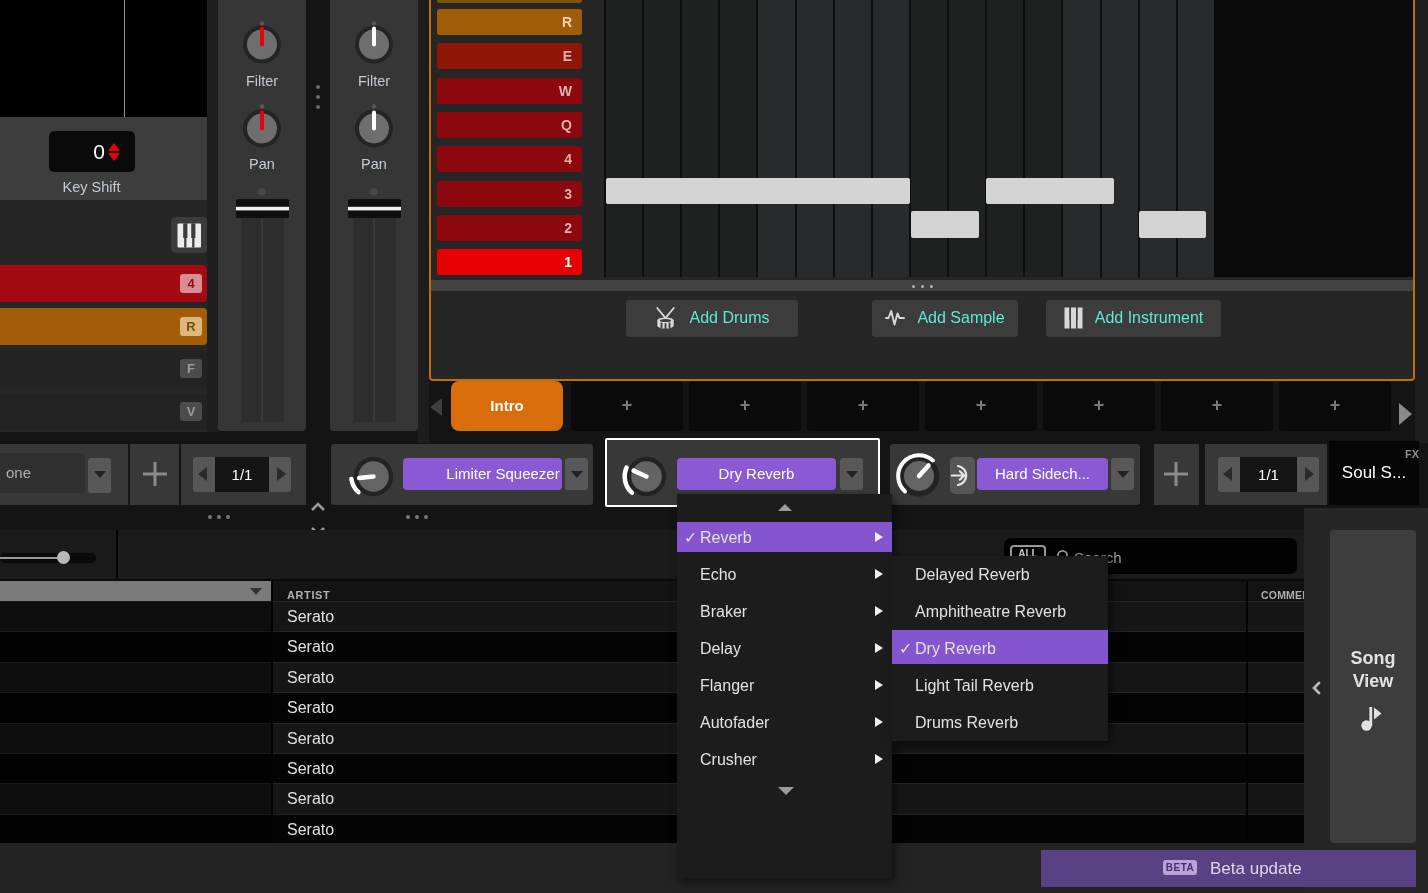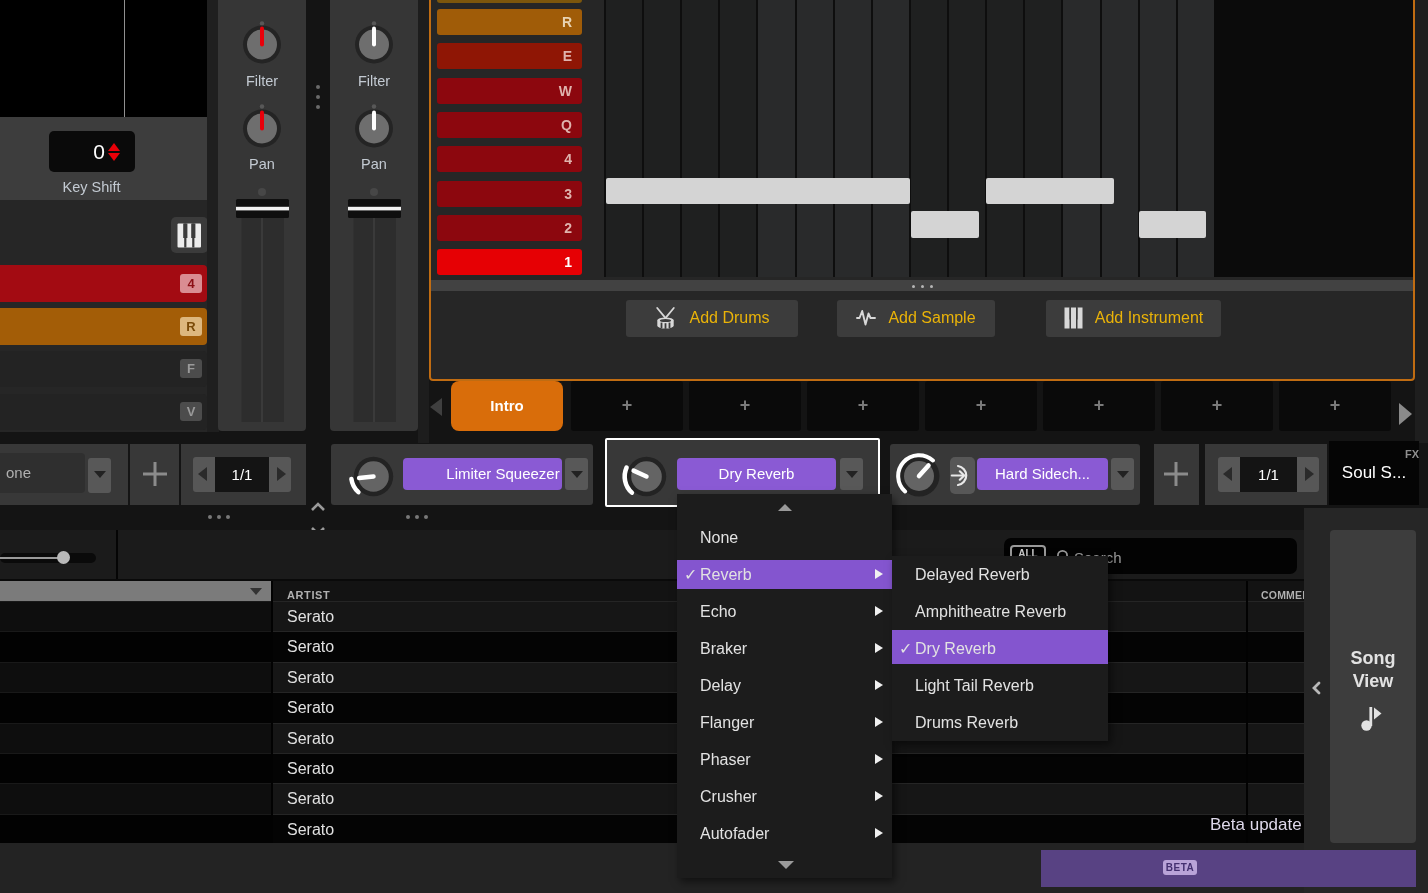--- a/index.html
+++ b/index.html
@@ -11,21 +11,21 @@
   color:#7a7a7a; font-weight:bold; font-size:18px; text-align:center; line-height:48px; }
 .fxpanel { position:absolute; top:444px; height:61px; background:#383838; }
 .purplebtn { position:absolute; top:458px; height:32px; background:#8a5ad4; border-radius:4px;
   color:#fff; font-size:15px; text-align:center; line-height:32px; }
 .ddbtn { position:absolute; top:458px; width:23px; height:32px; background:#585858; border-radius:3px; }
 .ddbtn:after { content:""; position:absolute; left:5.5px; top:13px; border-left:6px solid transparent;
   border-right:6px solid transparent; border-top:7px solid #222; }
 .pgbtn { position:absolute; top:457px; width:22px; height:35px; background:#575757; }
 .mitem { position:relative; height:37px; line-height:37px; color:#e2e2e2; font-size:16px; padding-left:23px; }
 .trow { height:30.4px; line-height:29.4px; border-top:1px solid #252525; box-sizing:border-box; color:#e0e0e0; font-size:16px; padding-left:287px; }
-.addbtn { top:300px; height:36.5px; background:#3c3c3c; border-radius:3px; color:#eab308;
+.addbtn { top:300px; height:36.5px; background:#3c3c3c; border-radius:3px; color:#5eead4;
   font-size:16px; display:flex; align-items:center; justify-content:center; gap:12px; }
 .marr:after { content:""; position:absolute; right:9px; top:13px; border-top:5.5px solid transparent;
   border-bottom:5.5px solid transparent; border-left:8px solid #f0f0f0; }
 </style>
 </head>
 <body>
 <div id="app">
 
 <div class="abs" style="left:0;top:0;width:210px;height:432px;background:#262626;"></div>
 <div class="abs" style="left:0;top:0;width:207px;height:117px;background:#000;"></div>
@@ -144,21 +144,21 @@
         <path d="M3.3 14.3 v5.4 a8.2 2.9 0 0 0 16.4 0 v-5.4 Z" fill="#d8d8d8"></path>
         <g fill="#3c3c3c">
           <ellipse cx="11.5" cy="14.5" rx="5.6" ry="1.6"></ellipse>
           <rect x="6.6" y="16.6" width="1.8" height="5.6"></rect>
           <rect x="10.6" y="17.2" width="1.8" height="5.6"></rect>
           <rect x="14.6" y="16.6" width="1.8" height="5.6"></rect>
         </g>
       </svg>
  <span>Add Drums</span>
     </div>
-<div class="abs addbtn" style="left:837px;width:158px;">
+<div class="abs addbtn" style="left:872px;width:146px;">
  <svg width="20" height="22" viewBox="0 0 20 22">
         <path d="M1 11 h2.5 l2.7 -7 3.3 13.5 3 -11 2 4.5 h4.5" stroke="#d8d8d8" stroke-width="1.9" fill="none" stroke-linejoin="round" stroke-linecap="round"></path>
       </svg>
  <span>Add Sample</span>
     </div>
 <div class="abs addbtn" style="left:1046px;width:175px;">
  <svg width="19" height="24" viewBox="0 0 19 24">
         <g fill="#d8d8d8">
           <rect x="0.5" y="1.5" width="5" height="21"></rect>
           <rect x="7" y="1.5" width="5" height="21"></rect>
@@ -322,35 +322,33 @@
         <circle cx="8.5" cy="21.5" r="5.2" fill="#e2e2e2"></circle>
         <rect x="11.4" y="3" width="2.8" height="19" fill="#e2e2e2"></rect>
         <path d="M16 3.5 L23.5 9.5 L16 15.5 Z" fill="#e2e2e2"></path>
       </svg>
 </div>
 <svg class="abs" style="left:1311px;top:681px;" width="10" height="14">
       <path d="M8 2 L3 7 L8 12" stroke="#b8b8b8" stroke-width="2.8" fill="none" stroke-linecap="round"></path>
     </svg>
 <div class="abs" style="left:1041px;top:850px;width:375px;height:37px;background:#584283;"></div>
 <div class="abs" style="left:1163px;top:860px;width:34px;height:15px;background:#b9a3d8;border-radius:3px;color:#443070;font-size:10px;font-weight:bold;text-align:center;line-height:15px;letter-spacing:0.5px;">BETA</div>
-<div class="abs" style="left:1210px;top:815px;color:#ded8ea;font-size:17px;">Beta update</div>
+<div class="abs" style="left:1210px;top:859px;color:#ded8ea;font-size:17px;">Beta update</div>
 
 <div class="abs" style="left:677px;top:494px;width:215px;height:384px;background:#1c1c1c;box-shadow:3px 4px 8px rgba(0,0,0,0.5);">
  <div style="height:24.5px;position:relative;">
         <div style="position:absolute;left:101px;top:10px;border-left:7px solid transparent;border-right:7px solid transparent;border-bottom:7px solid #9a9a9a;"></div>
       </div>
- <div class="mitem">None</div>
  <div class="mitem marr" style="background:linear-gradient(180deg,transparent 0 3.5px,#8455cf 3.5px 33.5px,transparent 33.5px);"><span style="position:absolute;left:7px;">✓</span>Reverb</div>
  <div class="mitem marr">Echo</div>
  <div class="mitem marr">Braker</div>
  <div class="mitem marr">Delay</div>
  <div class="mitem marr">Flanger</div>
- <div class="mitem marr">Phaser</div>
+ <div class="mitem marr">Autofader</div>
  <div class="mitem marr">Crusher</div>
- <div class="mitem marr">Autofader</div>
  <div style="height:26px;position:relative;">
         <div style="position:absolute;left:101px;top:9px;border-left:8px solid transparent;border-right:8px solid transparent;border-top:8px solid #9a9a9a;"></div>
       </div>
 </div>
 <div class="abs" style="left:892px;top:556px;width:216px;height:185px;background:#1c1c1c;box-shadow:3px 4px 8px rgba(0,0,0,0.5);">
  <div class="mitem">Delayed Reverb</div>
  <div class="mitem">Amphitheatre Reverb</div>
  <div class="mitem" style="background:linear-gradient(180deg,#8455cf 0 34px,transparent 34px);"><span style="position:absolute;left:7px;">✓</span>Dry Reverb</div>
  <div class="mitem">Light Tail Reverb</div>
  <div class="mitem">Drums Reverb</div>

